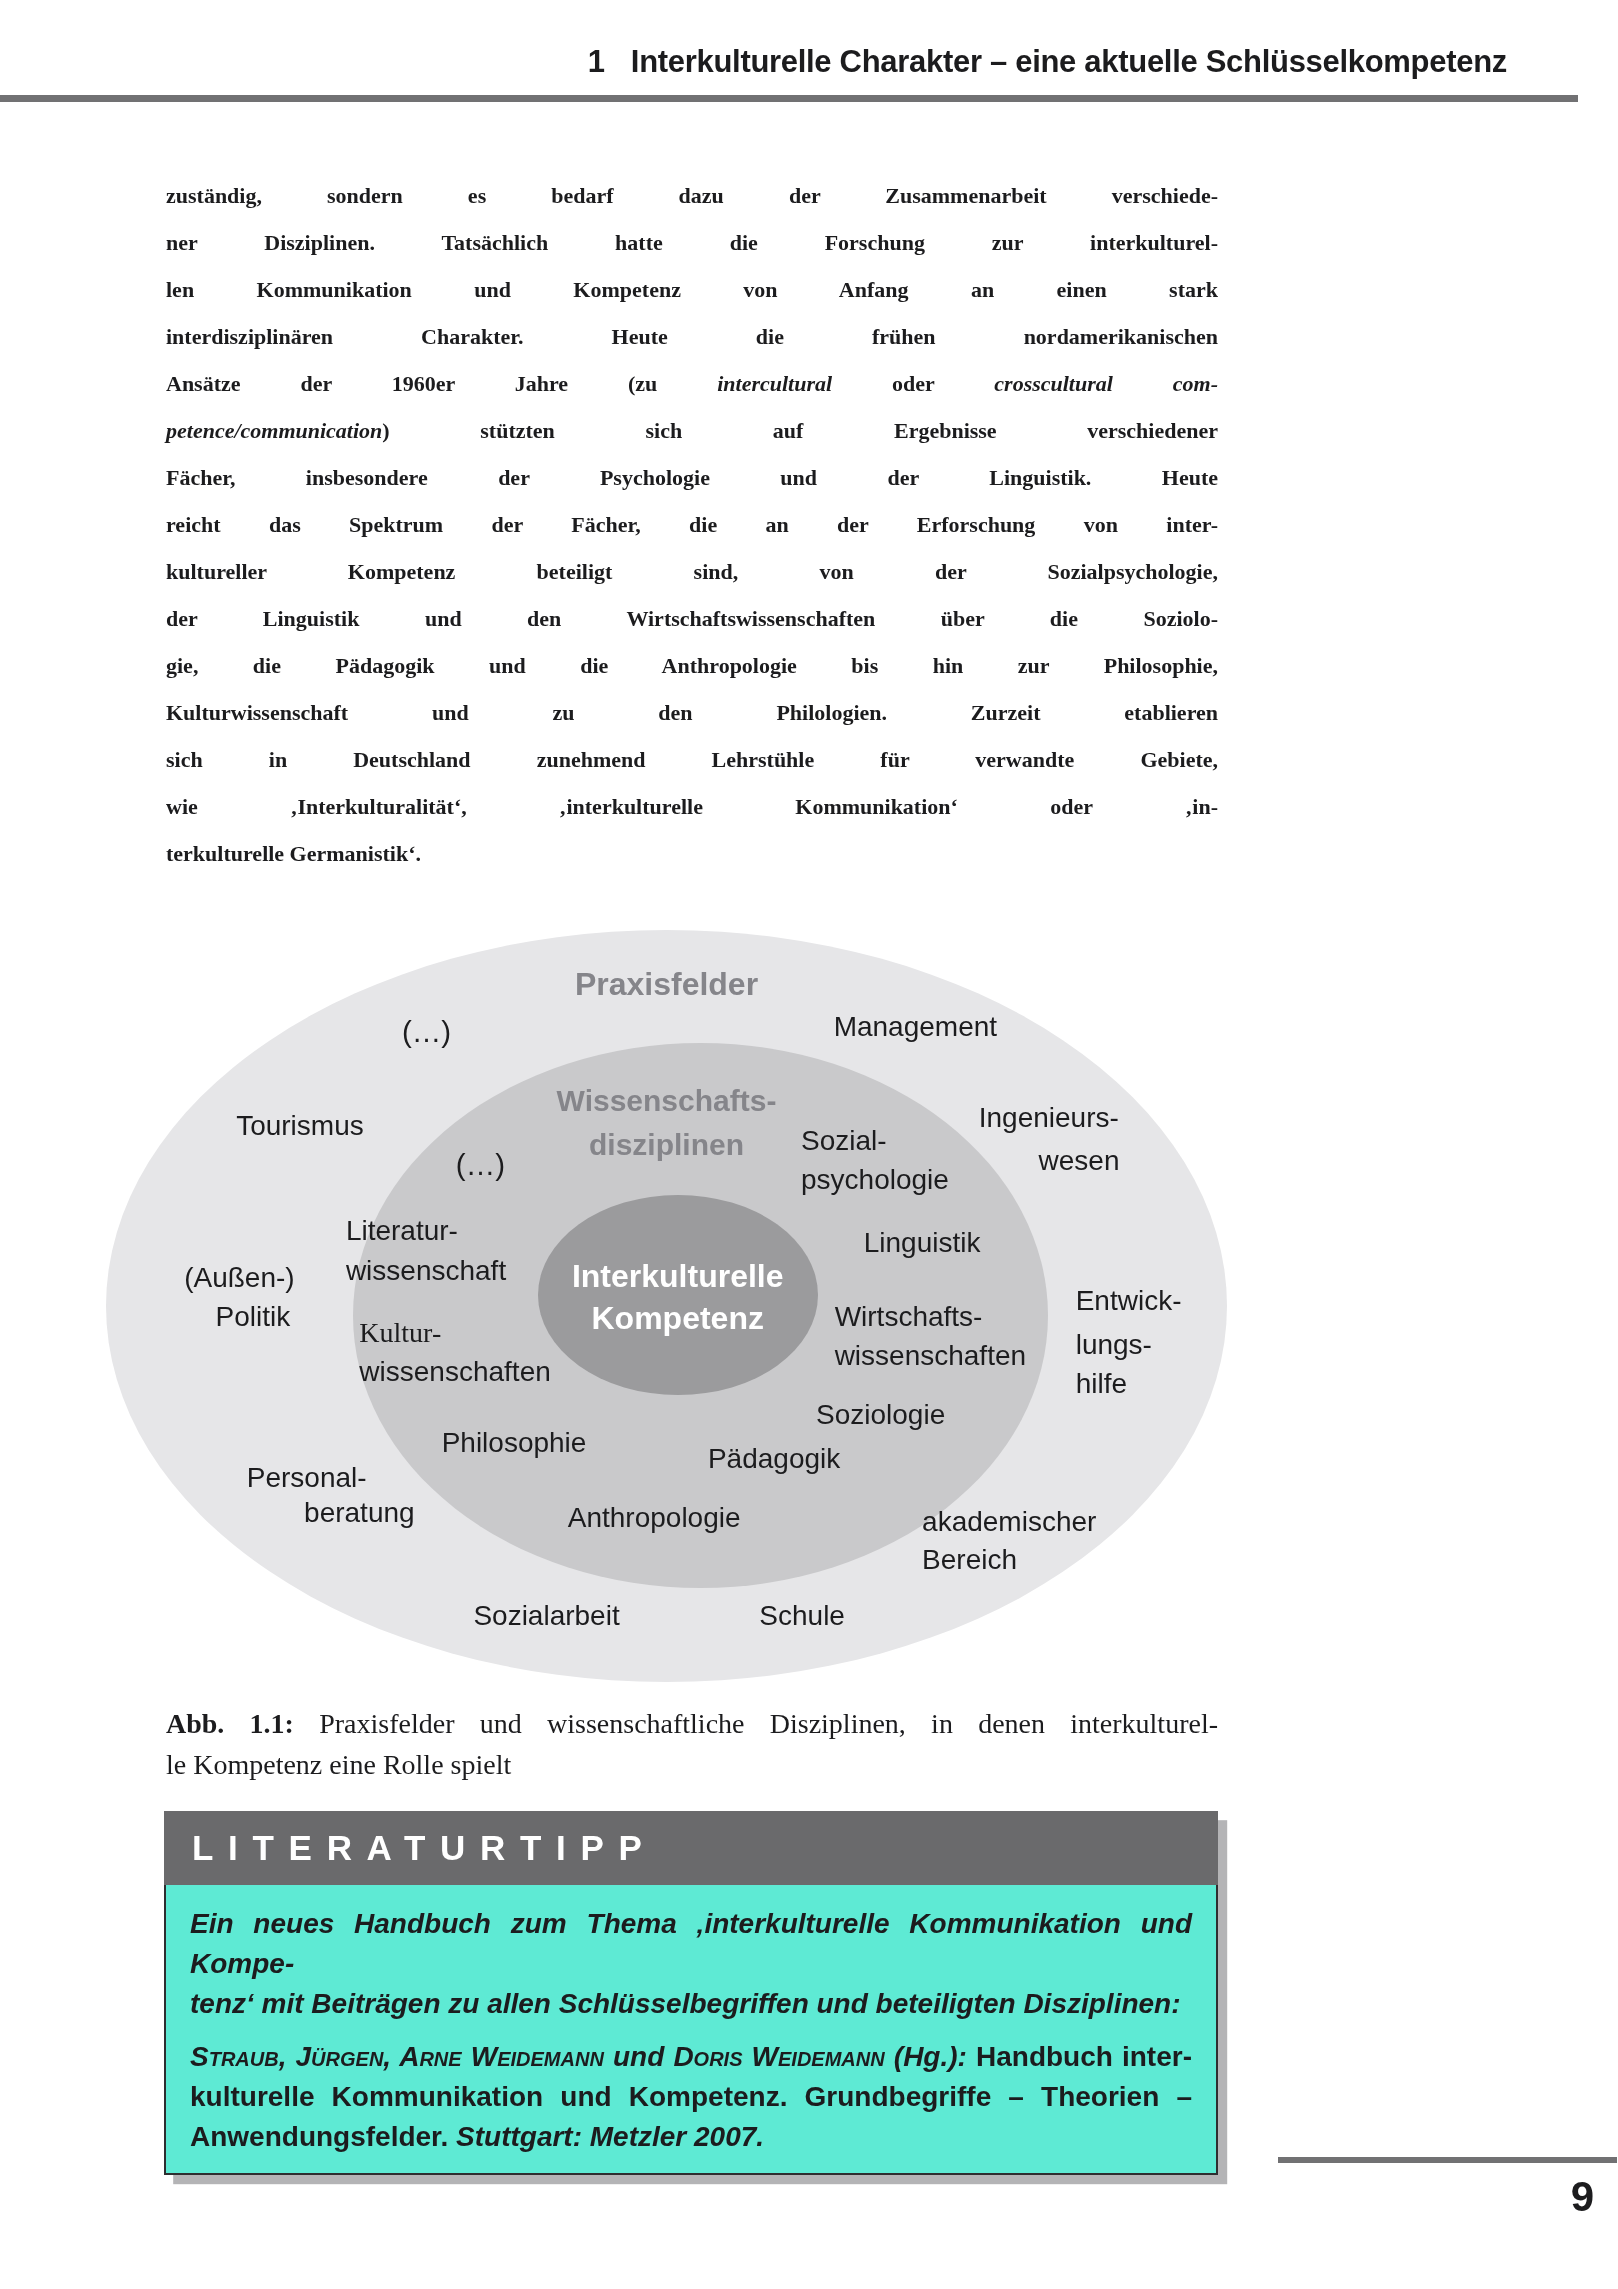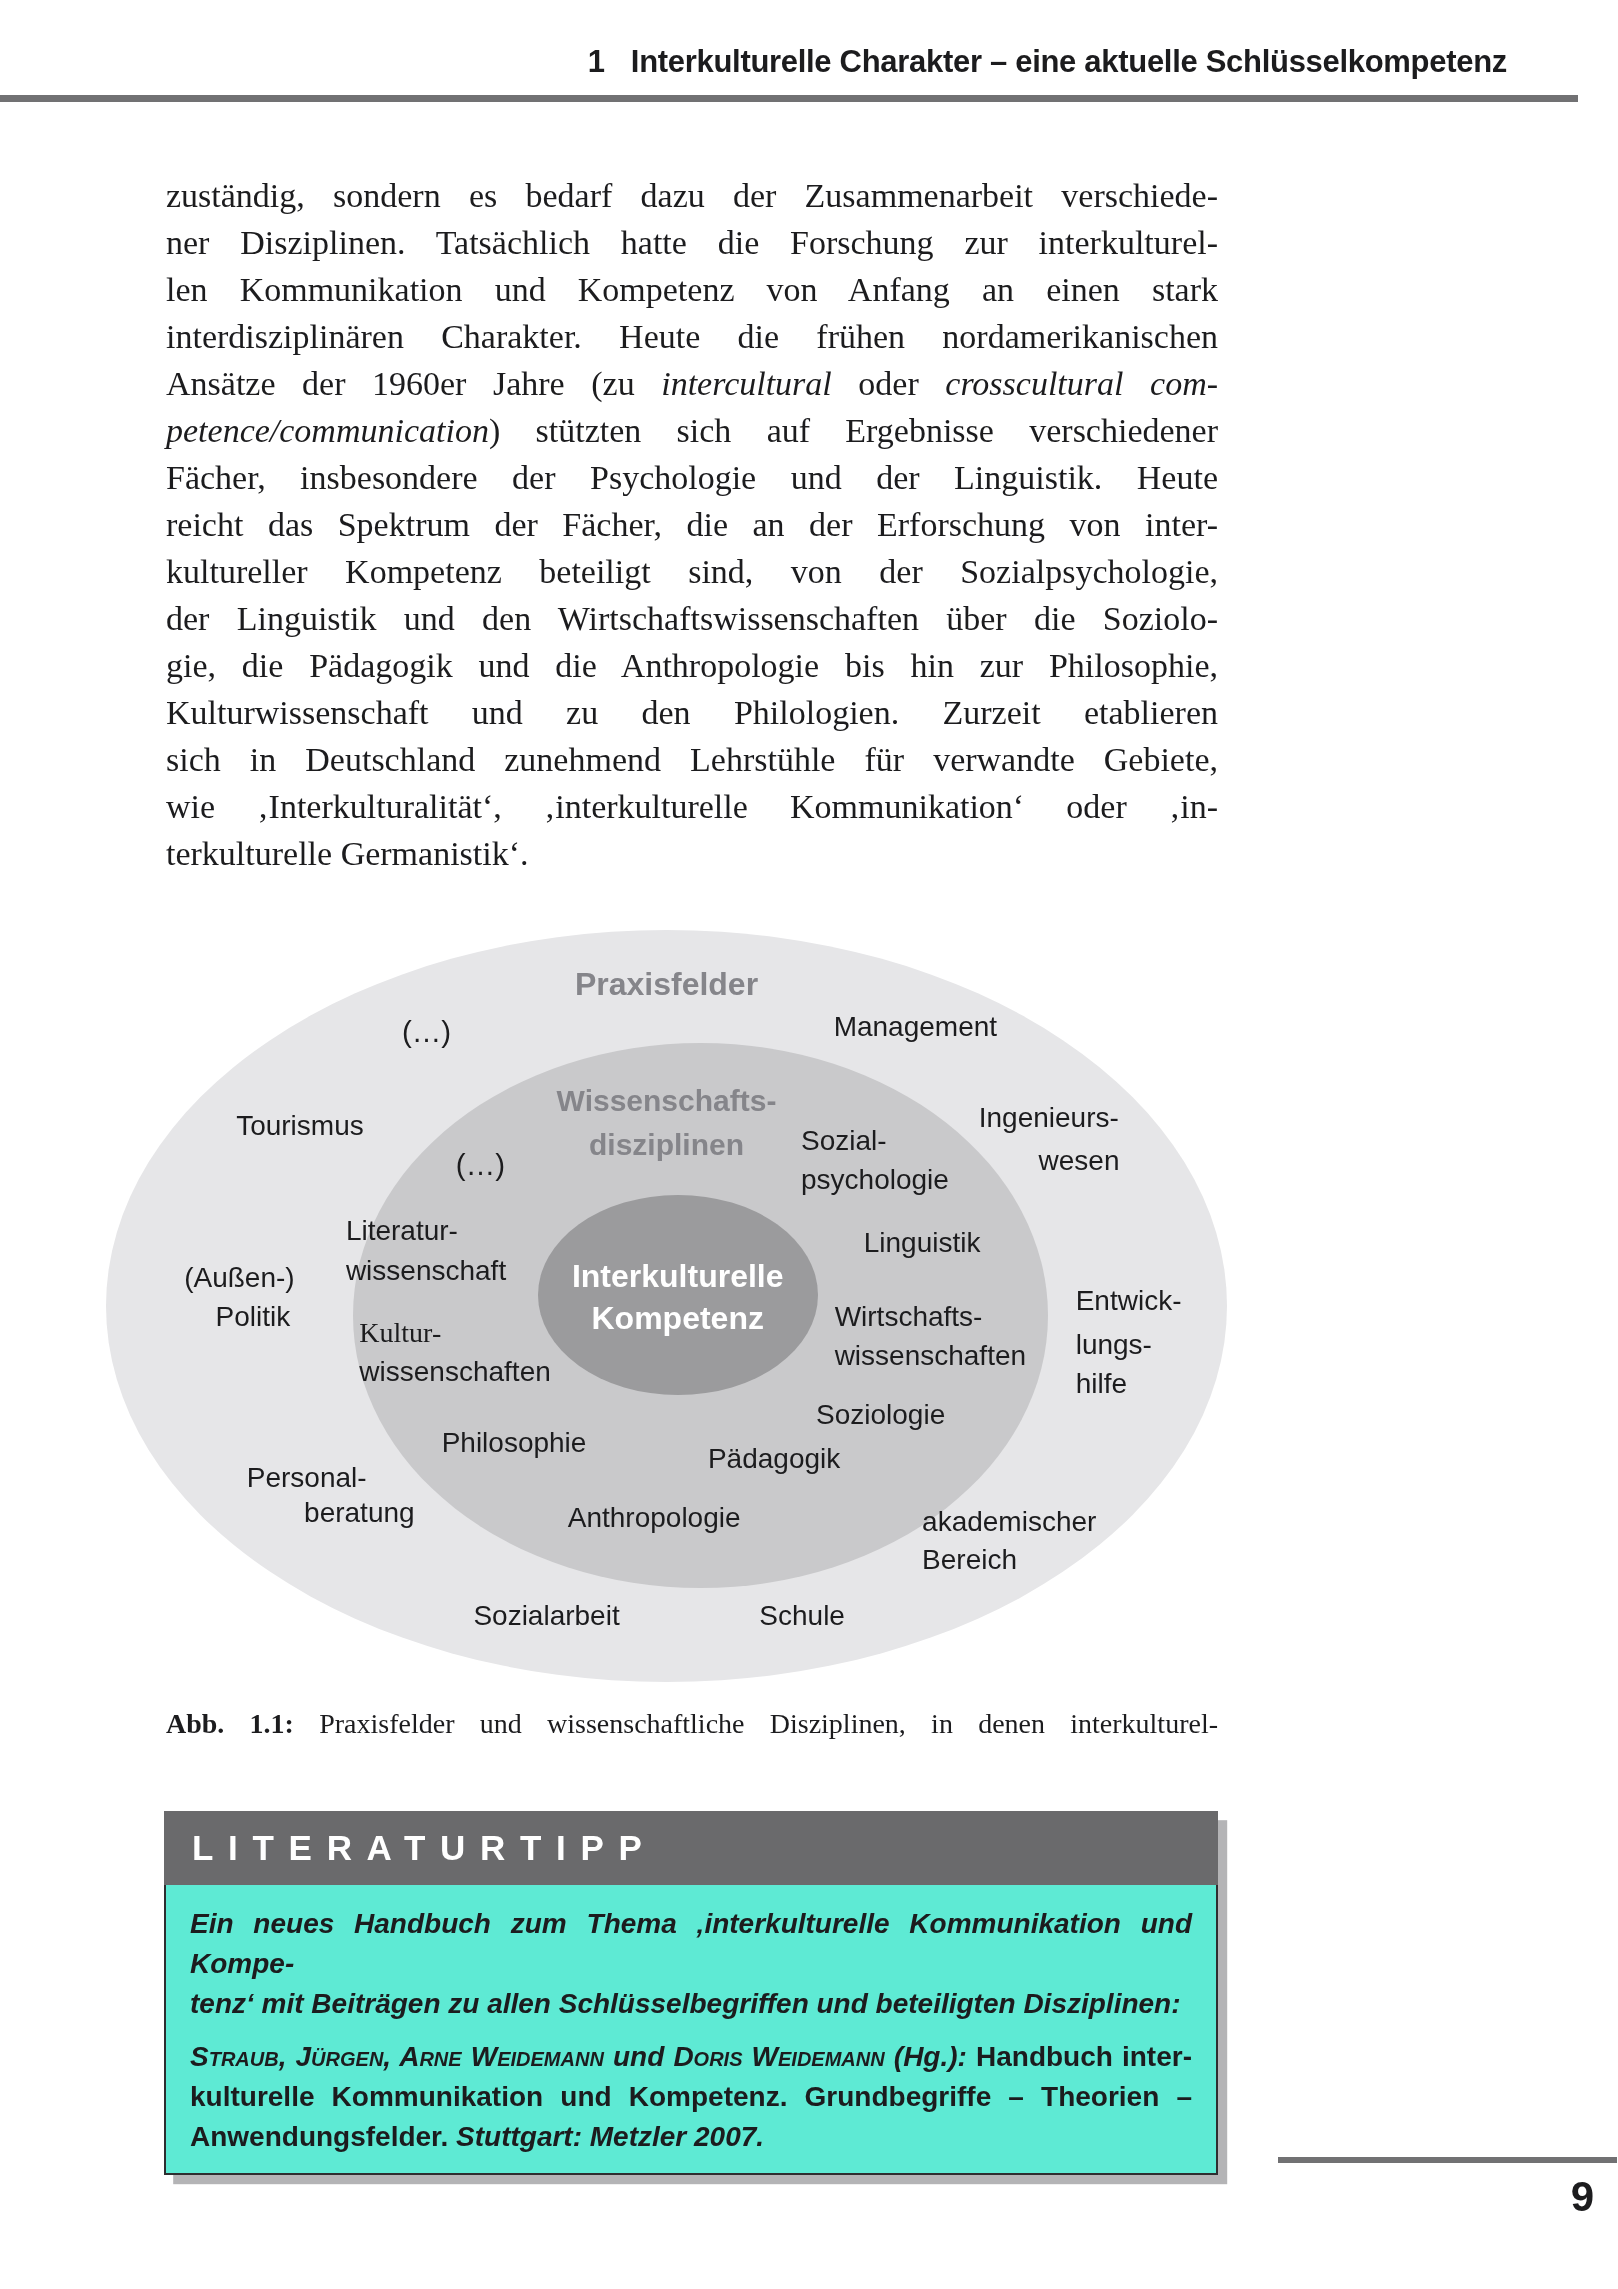--- a/index.html
+++ b/index.html
@@ -26,21 +26,21 @@
     position:absolute;top:42px;right:112px;left:166px;
     display:flex;justify-content:flex-end;gap:26px;
     font-family:"Liberation Sans", sans-serif;font-weight:bold;
     font-size:31px;line-height:39px;letter-spacing:-0.3px;white-space:nowrap;
   }
   .top-rule{position:absolute;left:0;top:95px;width:1578px;height:7.4px;background:var(--rule);}
 
   
   .body-text{
     position:absolute;left:166px;top:172px;width:1052px;
-    font-size:34px;line-height:47px;
+    font-size:22px;line-height:47px;font-weight:bold;
   }
   .tl{display:block;}
   .just{text-align:justify;text-align-last:justify;}
   .s-i{font-style:italic;}
   .s-b{font-weight:bold;}
   .s-sci{font-style:italic;font-variant:small-caps;}
 
   
   .diagram{position:absolute;left:106px;top:930px;width:1121px;height:752px;margin:0;
     font-family:"Liberation Sans", sans-serif;}
@@ -193,20 +193,21 @@
     <div class="dl l-pers2">beratung</div>
     <div class="dl l-anthro">Anthropologie</div>
     <div class="dl la l-akad1">akademischer</div>
     <div class="dl la l-akad2">Bereich</div>
     <div class="dl l-sozialarbeit">Sozialarbeit</div>
     <div class="dl l-schule">Schule</div>
   </figure>
 
   <div class="fig-caption">
       <div class="tl just"><span class="s-b">Abb. 1.1:</span><span> Praxisfelder und wissenschaftliche Disziplinen, in denen interkulturel-</span></div>
+      <div class="tl"><span>le Kompetenz eine Rolle spielt</span></div>
     </div>
 
   <div class="litbox">
     <div class="lit-header">
       <span>LITERATURTIPP</span>
     </div>
     <div class="lit-body">
       <div class="lit-intro">
           <div class="tl just"><span>Ein neues Handbuch zum Thema ‚interkulturelle Kommunikation und Kompe-</span></div>
           <div class="tl"><span>tenz‘ mit Beiträgen zu allen Schlüsselbegriffen und beteiligten Disziplinen:</span></div>

